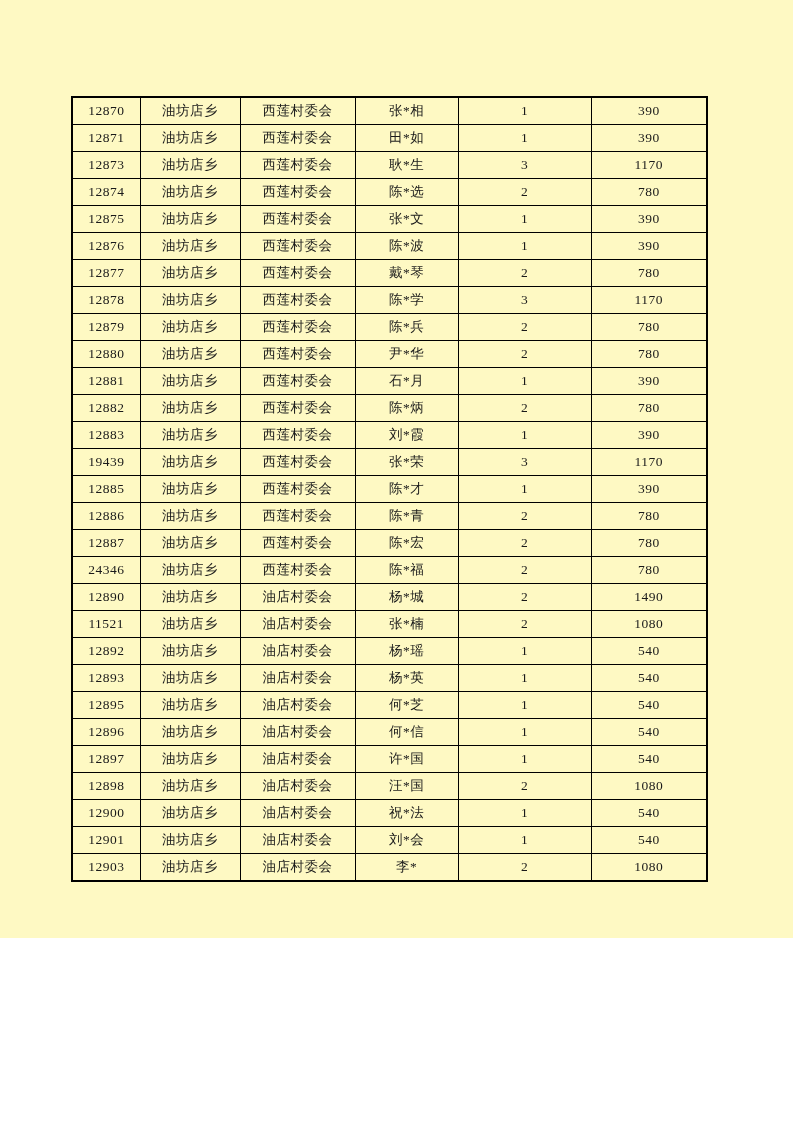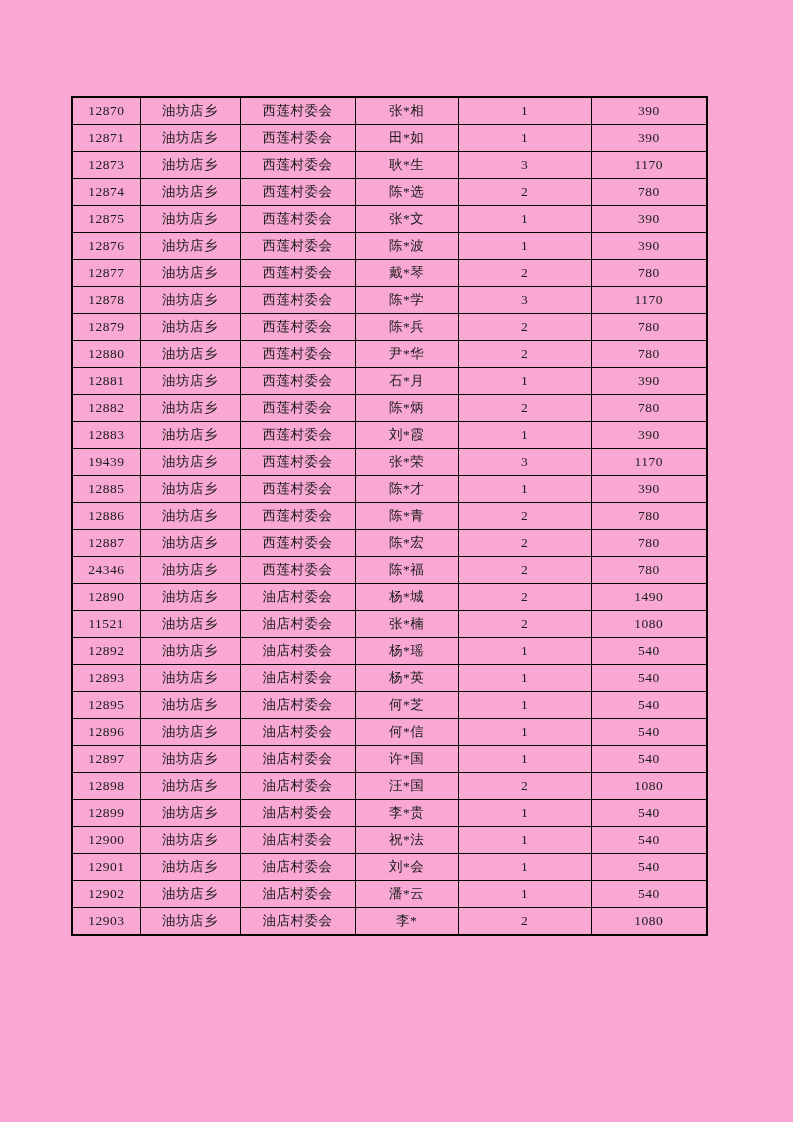--- a/index.html
+++ b/index.html
@@ -3,22 +3,22 @@
 <meta charset="utf-8">
 <style>
   html, body {
     margin: 0;
     padding: 0;
     background: #ffffff;
   }
   .page {
     position: relative;
     width: 793px;
-    height: 1122px;
-    background: #f9a8d4;
+    height: 938px;
+    background: #fef9c3;
     overflow: hidden;
     font-family: "Liberation Serif", "DejaVu Serif", serif;
   }
   table.records {
     position: absolute;
     left: 71px;
     top: 96px;
     width: 635px;
     border-collapse: collapse;
     table-layout: fixed;
@@ -253,48 +253,32 @@
         </tr>
         <tr>
           <td>12898</td>
           <td>油坊店乡</td>
           <td>油店村委会</td>
           <td>汪*国</td>
           <td>2</td>
           <td>1080</td>
         </tr>
         <tr>
-          <td>12899</td>
-          <td>油坊店乡</td>
-          <td>油店村委会</td>
-          <td>李*贵</td>
-          <td>1</td>
-          <td>540</td>
-        </tr>
-        <tr>
           <td>12900</td>
           <td>油坊店乡</td>
           <td>油店村委会</td>
           <td>祝*法</td>
           <td>1</td>
           <td>540</td>
         </tr>
         <tr>
           <td>12901</td>
           <td>油坊店乡</td>
           <td>油店村委会</td>
           <td>刘*会</td>
-          <td>1</td>
-          <td>540</td>
-        </tr>
-        <tr>
-          <td>12902</td>
-          <td>油坊店乡</td>
-          <td>油店村委会</td>
-          <td>潘*云</td>
           <td>1</td>
           <td>540</td>
         </tr>
         <tr>
           <td>12903</td>
           <td>油坊店乡</td>
           <td>油店村委会</td>
           <td>李*</td>
           <td>2</td>
           <td>1080</td>

